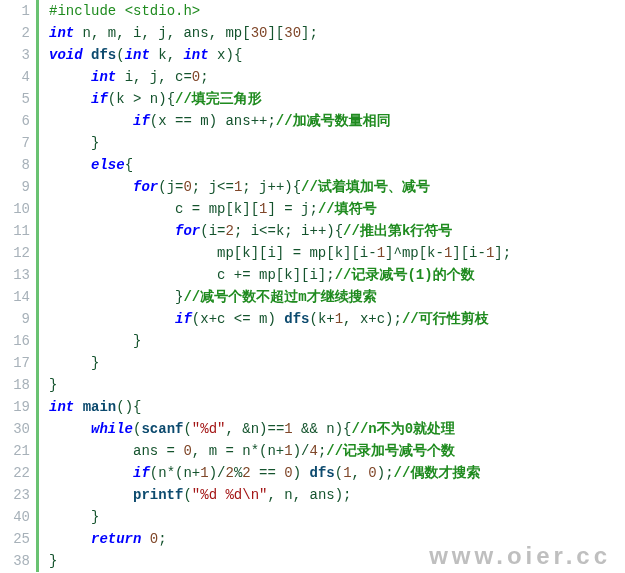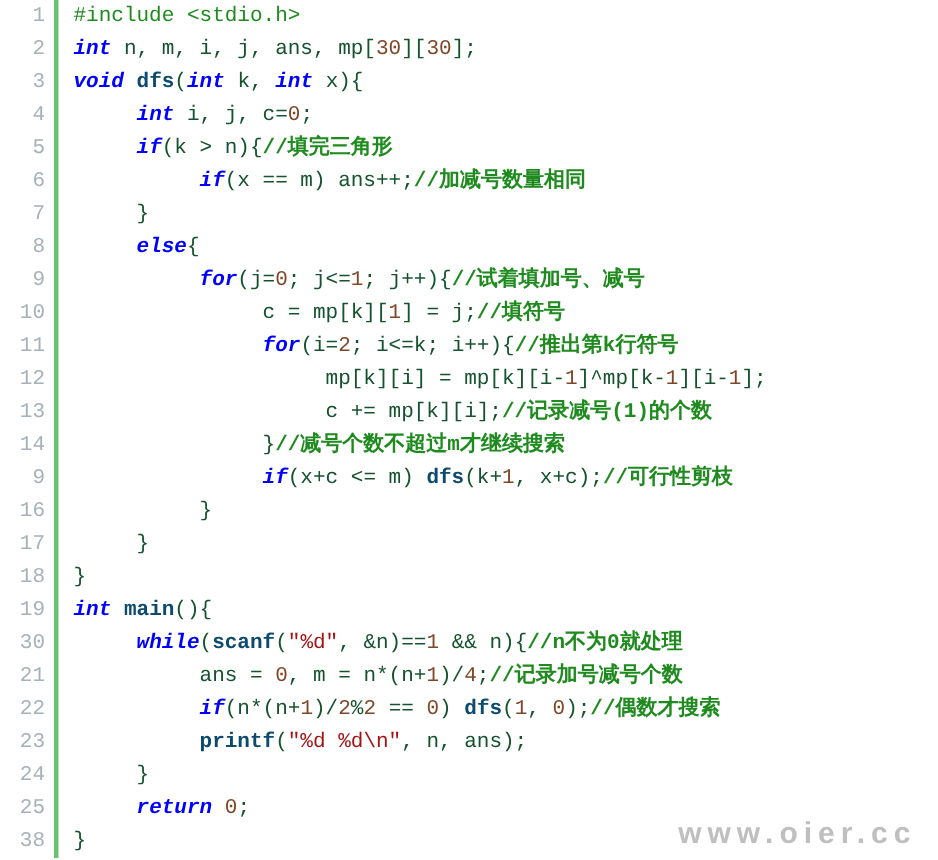--- a/index.html
+++ b/index.html
@@ -41,21 +41,21 @@
   .tok-num  { color: #7f4628; text-align: right; }
   .tok-str  { color: #a31515; }
   .tok-cmt  { color: #1f8b1f; font-weight: bold; }
   .tok-id   { color: #14532d; }
   .tok-inc  { color: #1f8b1f; }
   .watermark {
     position: absolute;
     right: 14px;
     bottom: 6px;
     font-family: Arial, sans-serif;
-    font-size: 20px;
+    font-size: 24px;
     letter-spacing: 4px;
     color: #bfbfbf;
     font-weight: bold;
     user-select: none;
     pointer-events: none;
   }
 </style>
 </head>
 <body>
 
@@ -77,21 +77,21 @@
       <div class="line">14</div>
       <div class="line">9</div>
       <div class="line">16</div>
       <div class="line">17</div>
       <div class="line">18</div>
       <div class="line">19</div>
       <div class="line">30</div>
       <div class="line">21</div>
       <div class="line">22</div>
       <div class="line">23</div>
-      <div class="line">24</div>
+      <div class="line">40</div>
       <div class="line">25</div>
       <div class="line">38</div>
     </div>
   <div class="divider"></div>
   <div class="code" id="code"><div class="line"><span class="tok-inc">#include </span><span class="tok-inc">&lt;stdio.h&gt;</span></div><div class="line"><span class="tok-kw">int</span><span class="tok-id"> n, m, i, j, ans, mp[</span><span class="tok-num">30</span><span class="tok-id">][</span><span class="tok-num">30</span><span class="tok-id">];</span></div><div class="line"><span class="tok-kw">void</span><span class="tok-id"> </span><span class="tok-fn">dfs</span><span class="tok-id">(</span><span class="tok-kw">int</span><span class="tok-id"> k, </span><span class="tok-kw">int</span><span class="tok-id"> x){</span></div><div class="line"><span>     </span><span class="tok-kw">int</span><span class="tok-id"> i, j, c=</span><span class="tok-num">0</span><span class="tok-id">;</span></div><div class="line"><span>     </span><span class="tok-kw">if</span><span class="tok-id">(k &gt; n){</span><span class="tok-cmt">//填完三角形</span></div><div class="line"><span>          </span><span class="tok-kw">if</span><span class="tok-id">(x == m) ans++;</span><span class="tok-cmt">//加减号数量相同</span></div><div class="line"><span>     </span><span class="tok-id">}</span></div><div class="line"><span>     </span><span class="tok-kw">else</span><span class="tok-id">{</span></div><div class="line"><span>          </span><span class="tok-kw">for</span><span class="tok-id">(j=</span><span class="tok-num">0</span><span class="tok-id">; j&lt;=</span><span class="tok-num">1</span><span class="tok-id">; j++){</span><span class="tok-cmt">//试着填加号、减号</span></div><div class="line"><span>               </span><span class="tok-id">c = mp[k][</span><span class="tok-num">1</span><span class="tok-id">] = j;</span><span class="tok-cmt">//填符号</span></div><div class="line"><span>               </span><span class="tok-kw">for</span><span class="tok-id">(i=</span><span class="tok-num">2</span><span class="tok-id">; i&lt;=k; i++){</span><span class="tok-cmt">//推出第k行符号</span></div><div class="line"><span>                    </span><span class="tok-id">mp[k][i] = mp[k][i-</span><span class="tok-num">1</span><span class="tok-id">]^mp[k-</span><span class="tok-num">1</span><span class="tok-id">][i-</span><span class="tok-num">1</span><span class="tok-id">];</span></div><div class="line"><span>                    </span><span class="tok-id">c += mp[k][i];</span><span class="tok-cmt">//记录减号(1)的个数</span></div><div class="line"><span>               </span><span class="tok-id">}</span><span class="tok-cmt">//减号个数不超过m才继续搜索</span></div><div class="line"><span>               </span><span class="tok-kw">if</span><span class="tok-id">(x+c &lt;= m) </span><span class="tok-fn">dfs</span><span class="tok-id">(k+</span><span class="tok-num">1</span><span class="tok-id">, x+c);</span><span class="tok-cmt">//可行性剪枝</span></div><div class="line"><span>          </span><span class="tok-id">}</span></div><div class="line"><span>     </span><span class="tok-id">}</span></div><div class="line"><span class="tok-id">}</span></div><div class="line"><span class="tok-kw">int</span><span class="tok-id"> </span><span class="tok-fn">main</span><span class="tok-id">(){</span></div><div class="line"><span>     </span><span class="tok-kw">while</span><span class="tok-id">(</span><span class="tok-fn">scanf</span><span class="tok-id">(</span><span class="tok-str">"%d"</span><span class="tok-id">, &amp;n)==</span><span class="tok-num">1</span><span class="tok-id"> &amp;&amp; n){</span><span class="tok-cmt">//n不为0就处理</span></div><div class="line"><span>          </span><span class="tok-id">ans = </span><span class="tok-num">0</span><span class="tok-id">, m = n*(n+</span><span class="tok-num">1</span><span class="tok-id">)/</span><span class="tok-num">4</span><span class="tok-id">;</span><span class="tok-cmt">//记录加号减号个数</span></div><div class="line"><span>          </span><span class="tok-kw">if</span><span class="tok-id">(n*(n+</span><span class="tok-num">1</span><span class="tok-id">)/</span><span class="tok-num">2</span><span class="tok-id">%</span><span class="tok-num">2</span><span class="tok-id"> == </span><span class="tok-num">0</span><span class="tok-id">) </span><span class="tok-fn">dfs</span><span class="tok-id">(</span><span class="tok-num">1</span><span class="tok-id">, </span><span class="tok-num">0</span><span class="tok-id">);</span><span class="tok-cmt">//偶数才搜索</span></div><div class="line"><span>          </span><span class="tok-fn">printf</span><span class="tok-id">(</span><span class="tok-str">"%d %d\n"</span><span class="tok-id">, n, ans);</span></div><div class="line"><span>     </span><span class="tok-id">}</span></div><div class="line"><span>     </span><span class="tok-kw">return</span><span class="tok-id"> </span><span class="tok-num">0</span><span class="tok-id">;</span></div><div class="line"><span class="tok-id">}</span></div></div>
 </div>
 
 <div class="watermark">www.oier.cc</div>
 
 </body></html>

